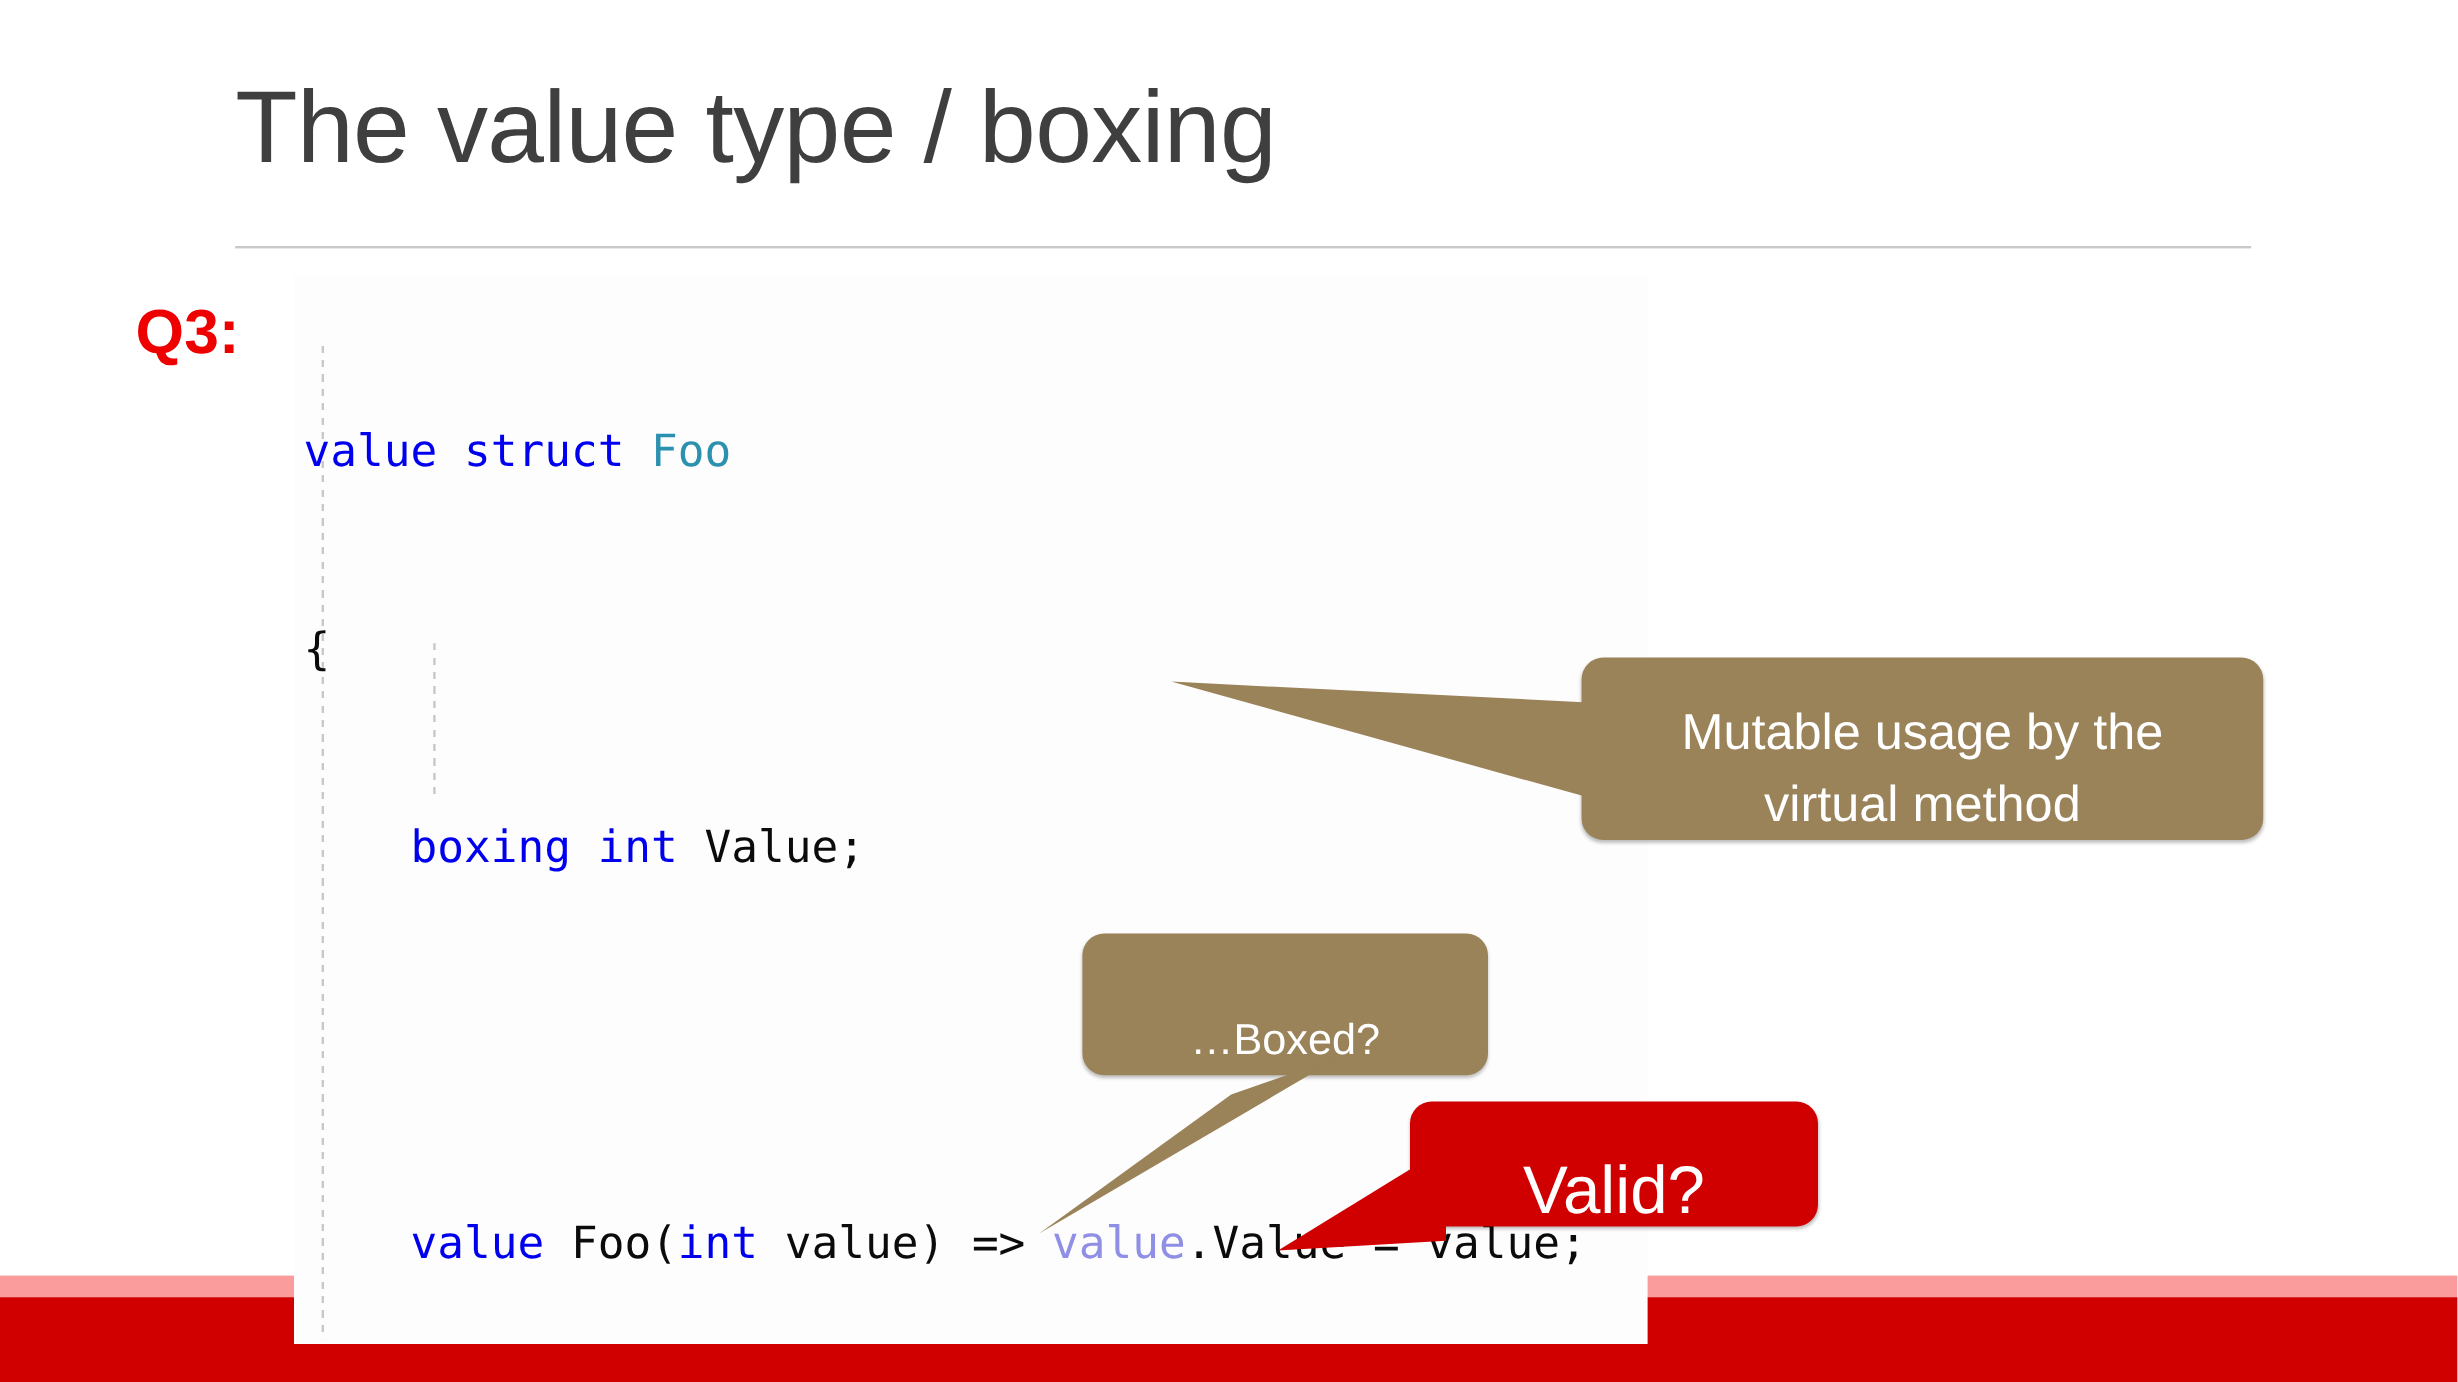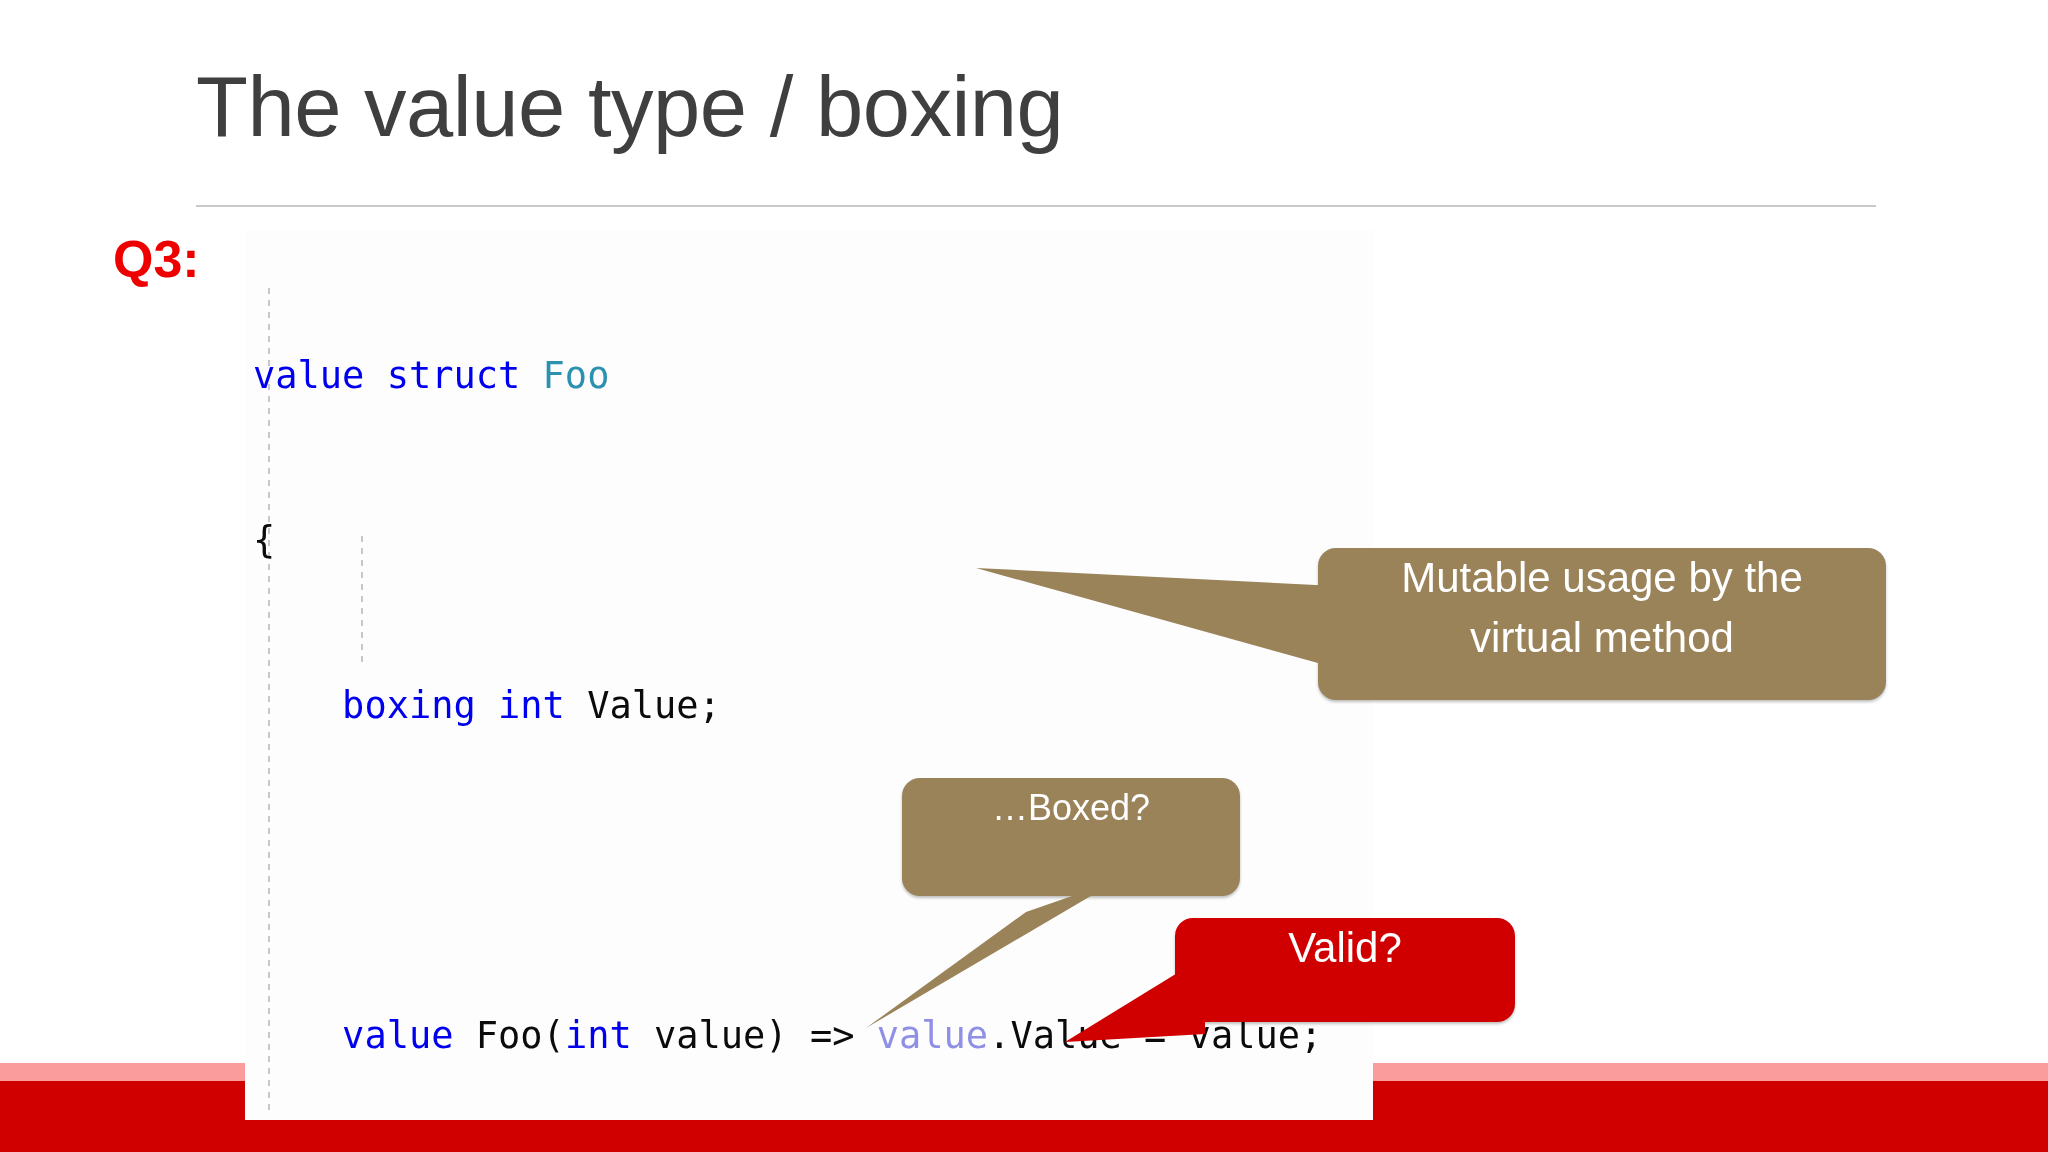--- a/index.html
+++ b/index.html
@@ -37,21 +37,21 @@
     top: 205px;
     width: 1680px;
     height: 2px;
     background: #c9c9c9;
   }
 
   
   #q3-label {
     position: absolute;
     left: 113px;
-    top: 233px;
+    top: 251px;
     font-size: 52px;
     font-weight: bold;
     color: #ee0000;
     line-height: 1;
     font-family: "Liberation Sans", sans-serif;
   }
 
   
   #band-pink {
     position: absolute;
@@ -114,21 +114,21 @@
   #guide-1 { left: 268px;  top: 288px;  height: 828px; }
   #guide-2 { left: 361px;  top: 536px;  height: 132px; }
 
   
   .callout {
     position: absolute;
     z-index: 9;
     color: #ffffff;
     font-family: "Liberation Sans", sans-serif;
     display: flex;
-    align-items: flex-start;
+    align-items: flex-end;
     justify-content: center;
     text-align: center;
   }
   .callout .body {
     position: absolute;
     inset: 0;
     border-radius: 18px;
     z-index: 1;
   }
   .callout .txt {
@@ -151,21 +151,21 @@
   #callout-boxed {
     left: 902px; top: 778px; width: 338px; height: 118px;
     font-size: 36px; line-height: 60px;
   }
   #callout-boxed .body { background: #9a8259; box-shadow: 0 2px 3px rgba(0,0,0,.25); }
   #tail-boxed { left: -36px; top: 100px; width: 300px; height: 150px; }
 
   
   #callout-valid {
     left: 1175px; top: 918px; width: 340px; height: 104px;
-    font-size: 42px; line-height: 60px;
+    font-size: 56px; line-height: 60px;
   }
   #callout-valid .body { background: #d10000; box-shadow: 0 2px 3px rgba(0,0,0,.25); }
   #tail-valid { left: -110px; top: 20px; width: 140px; height: 110px; }
 </style>
 </head>
 <body>
 
 <div id="slide">
 
   <div id="band-pink"></div>

